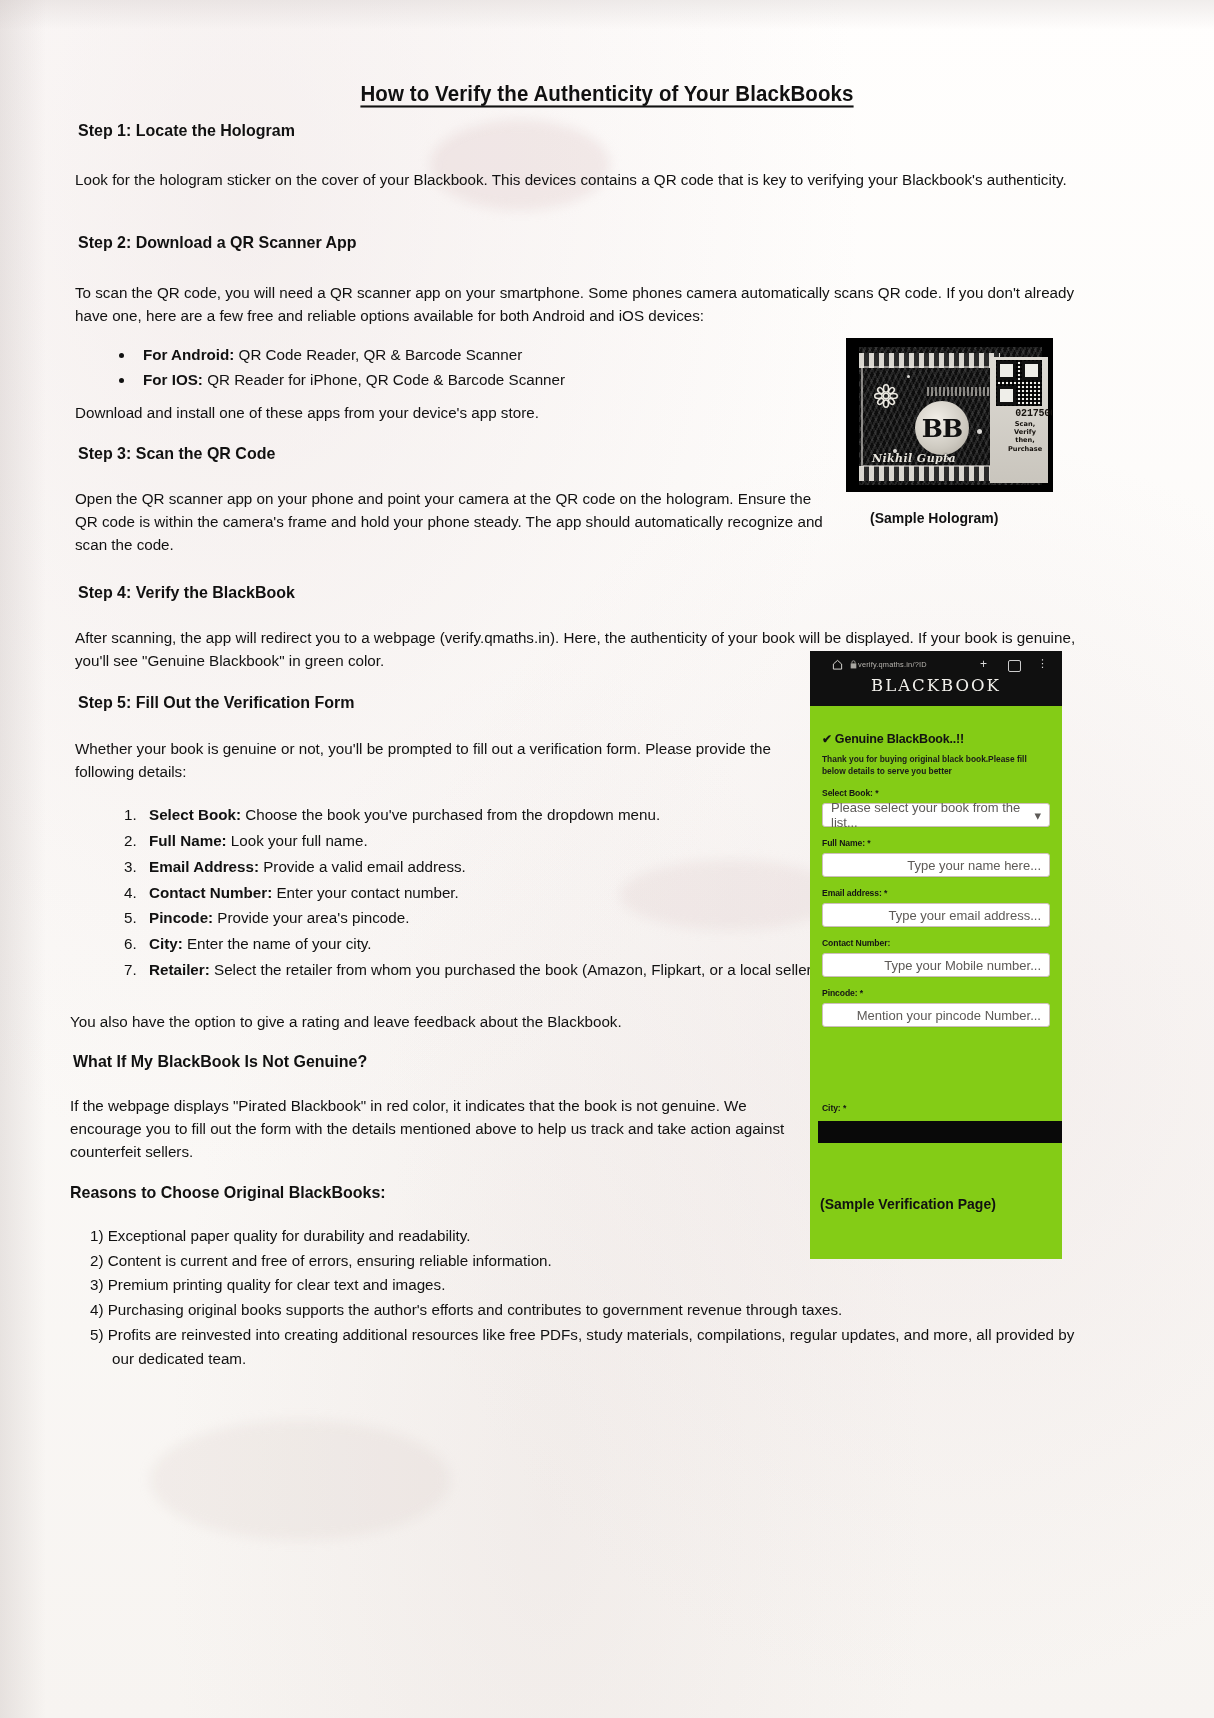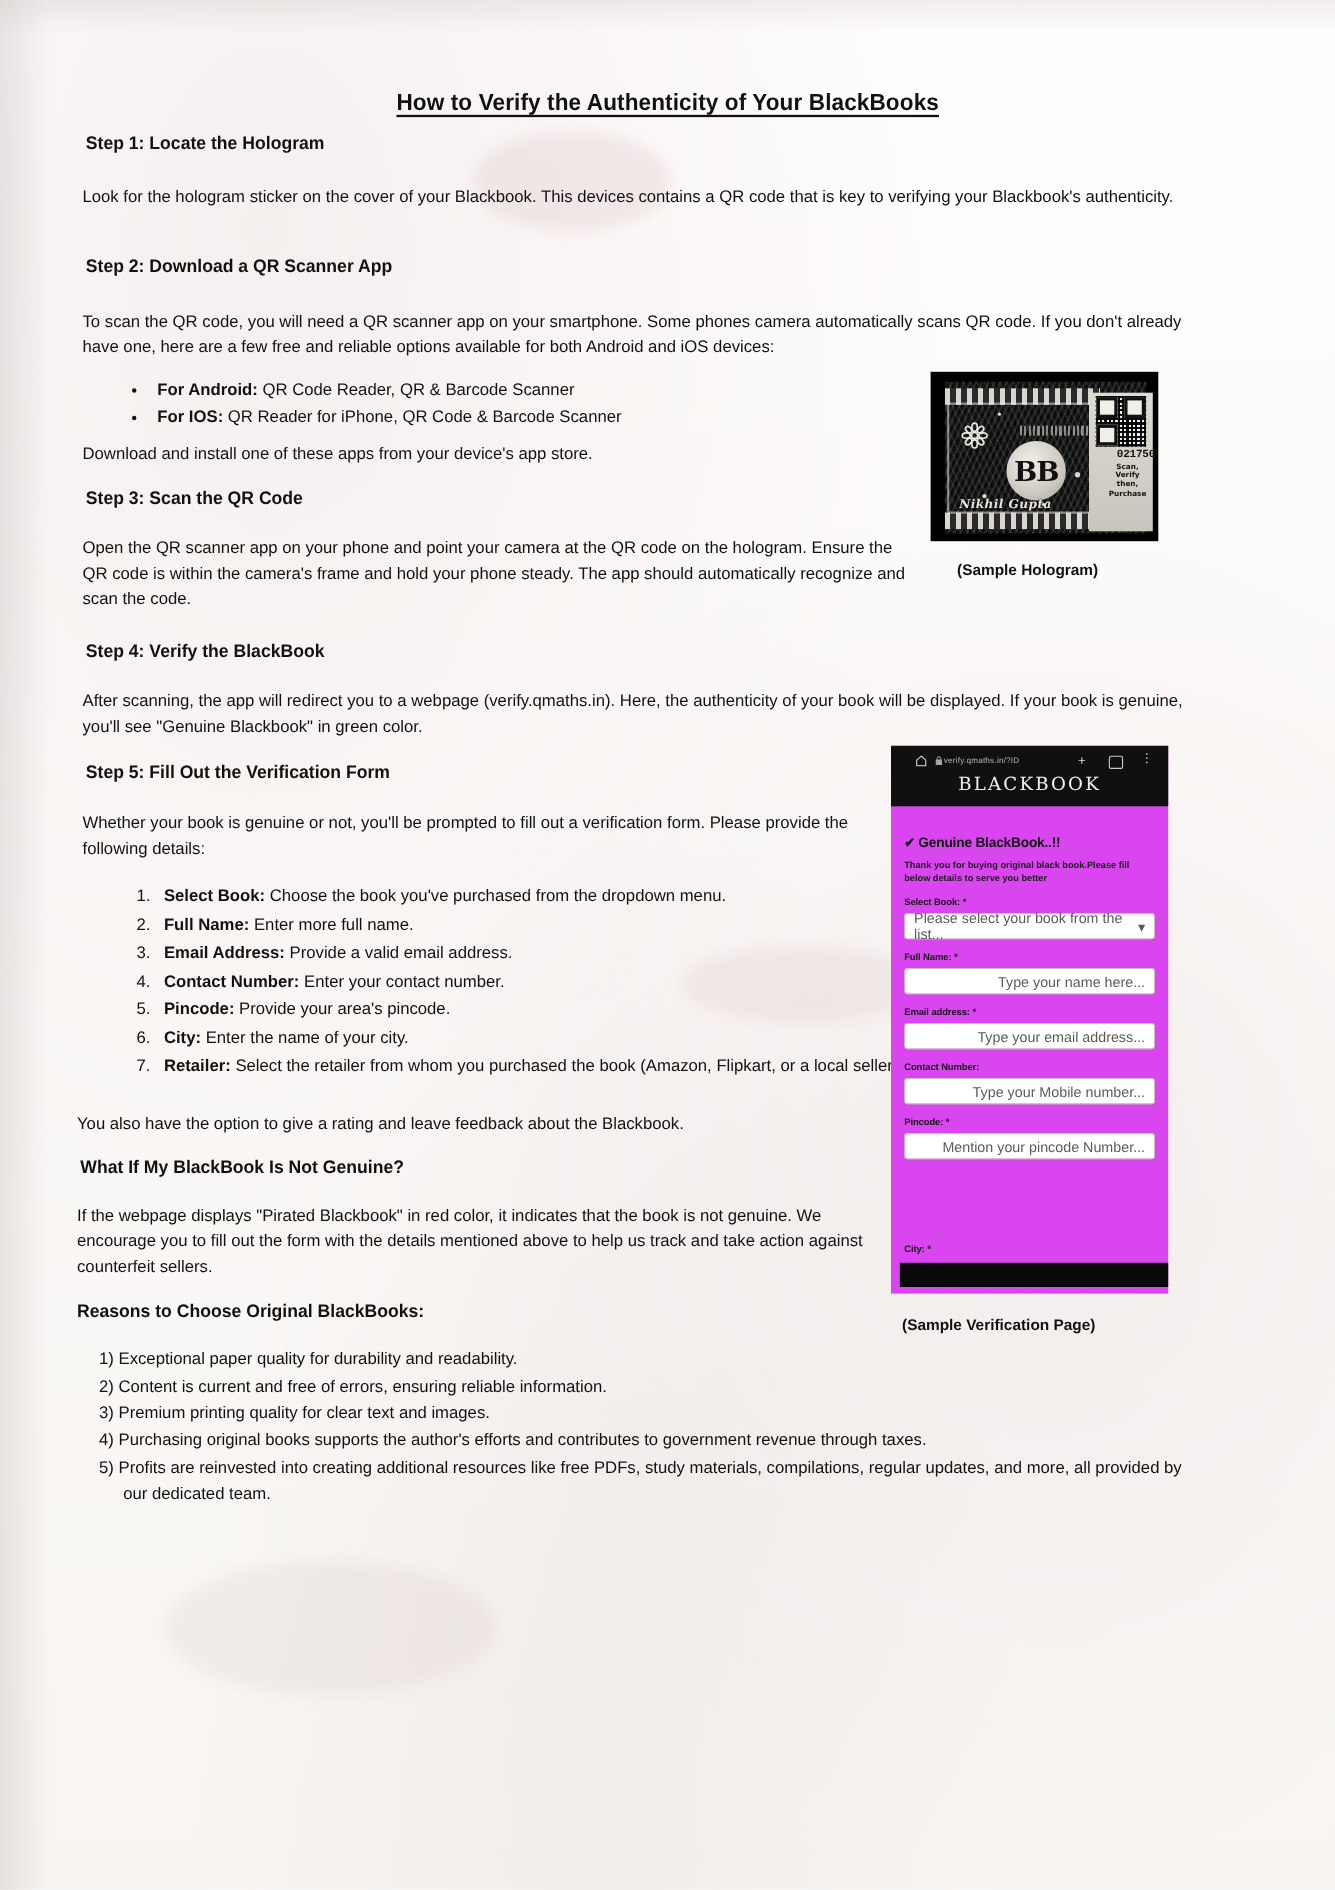--- a/index.html
+++ b/index.html
@@ -138,22 +138,22 @@
   .holo-speck{position:absolute;border-radius:50%;background:rgba(250,248,243,.85);}
 
   .cap{
     position:absolute;font-size:14px;font-weight:bold;
   }
   .cap-holo{left:870px;top:510px;}
   .cap-form{left:820px;top:1196px;}
 
   
   .vp{
-    position:absolute;left:810px;top:678px;width:252px;height:498px;
-    background:#d946ef;
+    position:absolute;left:810px;top:651px;width:252px;height:608px;
+    background:#84cc16;
   }
   .vp-bar{
     position:absolute;left:0;top:0;width:252px;height:55px;background:#101010;
     color:#d9d7d2;
   }
   .vp-url{
     position:absolute;left:48px;top:9px;font-size:7.4px;color:#b9b6b0;
     letter-spacing:.2px;white-space:nowrap;
   }
   .home-ico{position:absolute;left:22px;top:8px;width:11px;height:11px;}
@@ -243,21 +243,21 @@
   </div>
 
   <div style="position:absolute;left:78px;top:694px;">
     <div class="h-step">Step 5: Fill Out the Verification Form</div>
   </div>
   <div style="position:absolute;left:75px;top:737px;width:730px;">
     <p class="body">Whether your book is genuine or not, you'll be prompted to fill out a verification form. Please provide the following details:</p>
   </div>
   <ol class="numlist" style="position:absolute;left:75px;top:802px;width:730px;">
     <li><b>Select Book:</b><span> Choose the book you've purchased from the dropdown menu.</span></li>
-    <li><b>Full Name:</b><span> Enter more full name.</span></li>
+    <li><b>Full Name:</b><span> Look your full name.</span></li>
     <li><b>Email Address:</b><span> Provide a valid email address.</span></li>
     <li><b>Contact Number:</b><span> Enter your contact number.</span></li>
     <li><b>Pincode:</b><span> Provide your area's pincode.</span></li>
     <li><b>City:</b><span> Enter the name of your city.</span></li>
     <li><b>Retailer:</b><span> Select the retailer from whom you purchased the book (Amazon, Flipkart, or a local seller).</span></li>
   </ol>
   <div style="position:absolute;left:70px;top:1010px;width:760px;">
     <p class="body">You also have the option to give a rating and leave feedback about the Blackbook.</p>
   </div>
 

